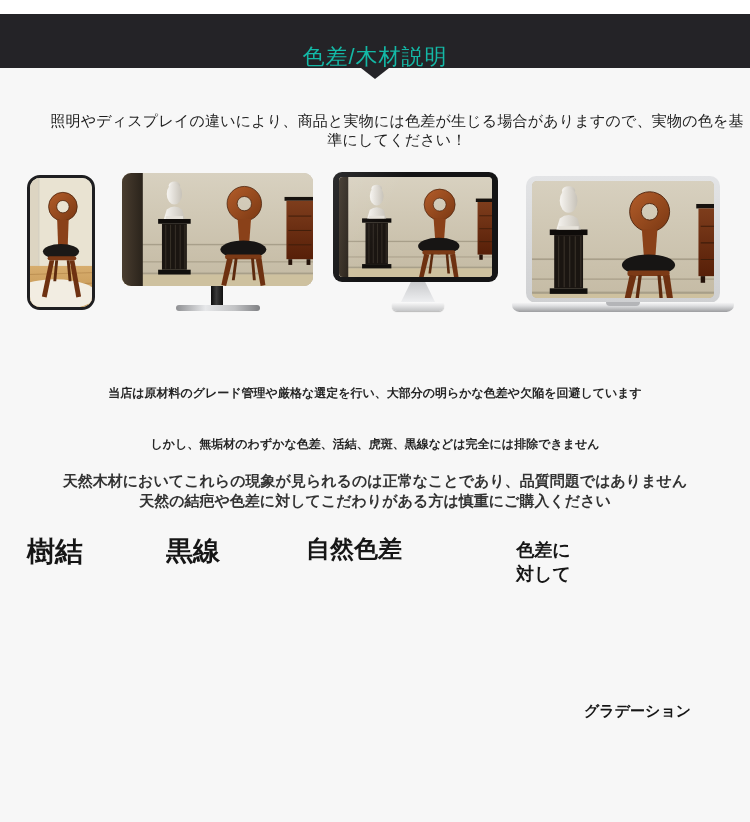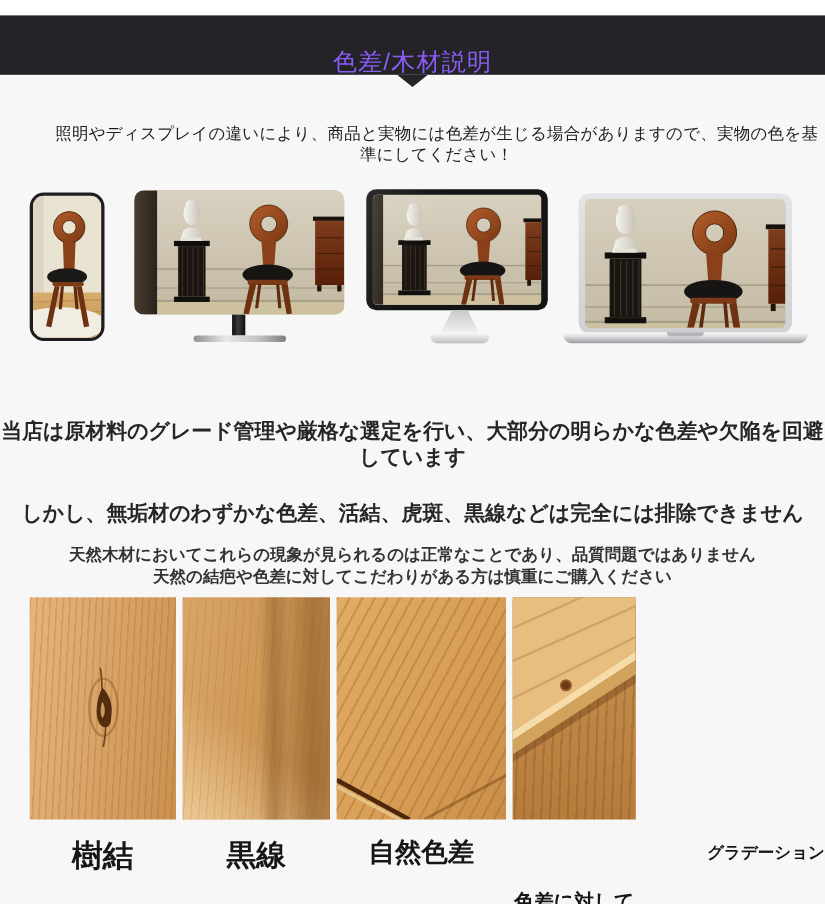--- a/index.html
+++ b/index.html
@@ -9,21 +9,21 @@
     font-family:"Liberation Sans","DejaVu Sans",sans-serif;
     color:#222;
   }
   
   .top-strip { height:14px; background:#ffffff; }
   .header-bar {
     position:relative; height:54px; background:#242327;
     display:flex; align-items:center; justify-content:center;
   }
   .header-bar .title {
-    color:#8b5cf6; font-size:22px; font-weight:500; letter-spacing:1px;margin-top:32px;
+    color:#14b8a6; font-size:22px; font-weight:500; letter-spacing:1px;margin-top:32px;
   }
   .header-bar .pointer {
     position:absolute; left:50%; bottom:-11px; transform:translateX(-50%);
     width:0; height:0;
     border-left:14px solid transparent; border-right:14px solid transparent;
     border-top:11px solid #242327;
   }
   
   .intro {
     margin-top:44px; text-align:center; font-size:15px; color:#1d1d1d;
@@ -84,30 +84,30 @@
     position:absolute; left:512px; top:130px; width:222px; height:10px;
     background:linear-gradient(180deg,#fafafa 0%,#dcdddf 40%,#9c9da0 100%);
     border-radius:4px 4px 11px 11px;
   }
   .laptop-notch {
     position:absolute; left:50%; top:0; transform:translateX(-50%);
     width:34px; height:4px; background:#b4b5b8; border-radius:0 0 6px 6px;
   }
   
   .notes { margin-top:59px; text-align:center; }
-  .notes .big  { font-size:19px; line-height:24px; font-weight:600; color:#262626; }
+  .notes .big  { font-size:12px; line-height:24px; font-weight:600; color:#262626; }
   .notes .big + .big { margin-top:27px; }
   .notes .small { font-size:15px; line-height:20px; font-weight:700; color:#333; }
   .notes .big + .small { margin-top:15px; }
   .notes .small + .small { margin-top:0; }
   
   .gallery {
     margin-top:8px; padding-left:27px; display:flex; gap:6px; align-items:flex-start;
   }
-  .wood-col { display:flex; flex-direction:column; }
+  .wood-col { display:flex; flex-direction:row; }
   .wood-col:nth-child(1) { width:133px; }
   .wood-col:nth-child(2) { width:134px; }
   .wood-col:nth-child(3) { width:154px; }
   .wood-col:nth-child(4) { width:112px;gap:43px; }
   .wood-col:nth-child(5) { flex:1; overflow:hidden;align-items:flex-end; }
   .wood { position:relative; height:202px; overflow:hidden; }
   .wood svg { position:absolute; inset:0; width:100%; height:100%; }
   .wood-label { text-align:center; font-weight:700; color:#161616; margin-top:14px; }
   .wood-col:nth-child(1) .wood-label { font-size:28px; }
   .wood-col:nth-child(2) .wood-label { font-size:27px; }

